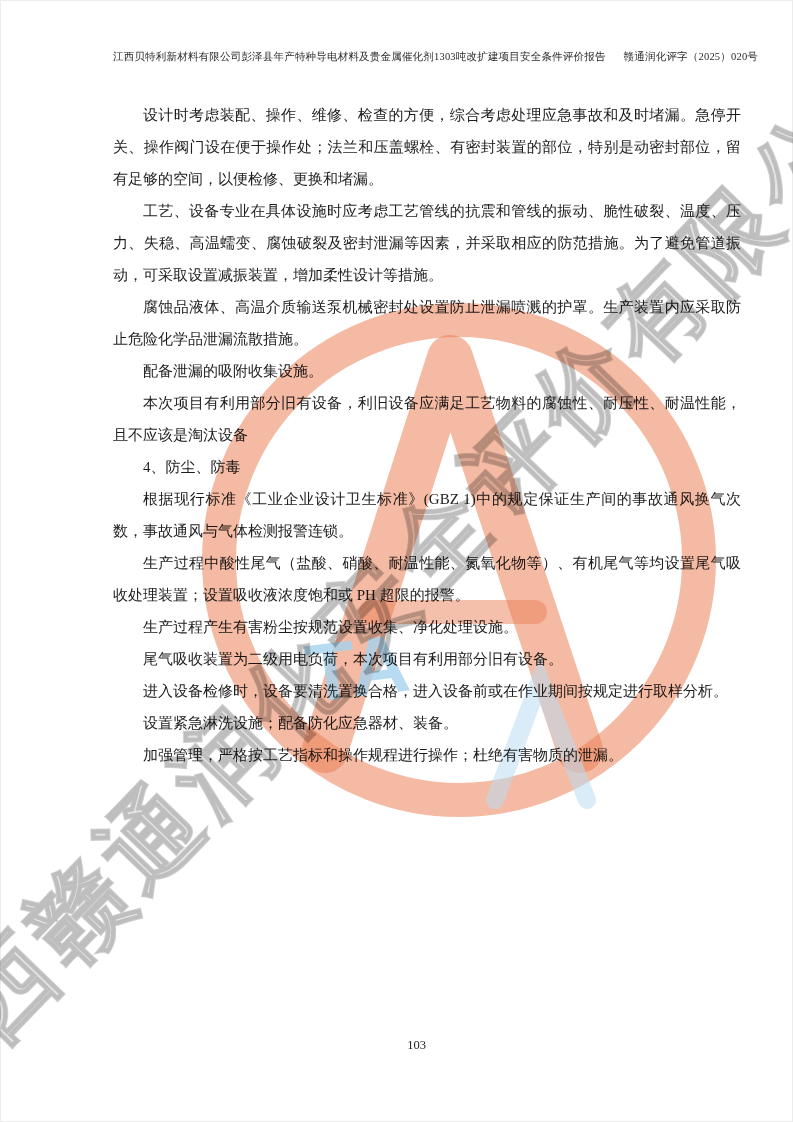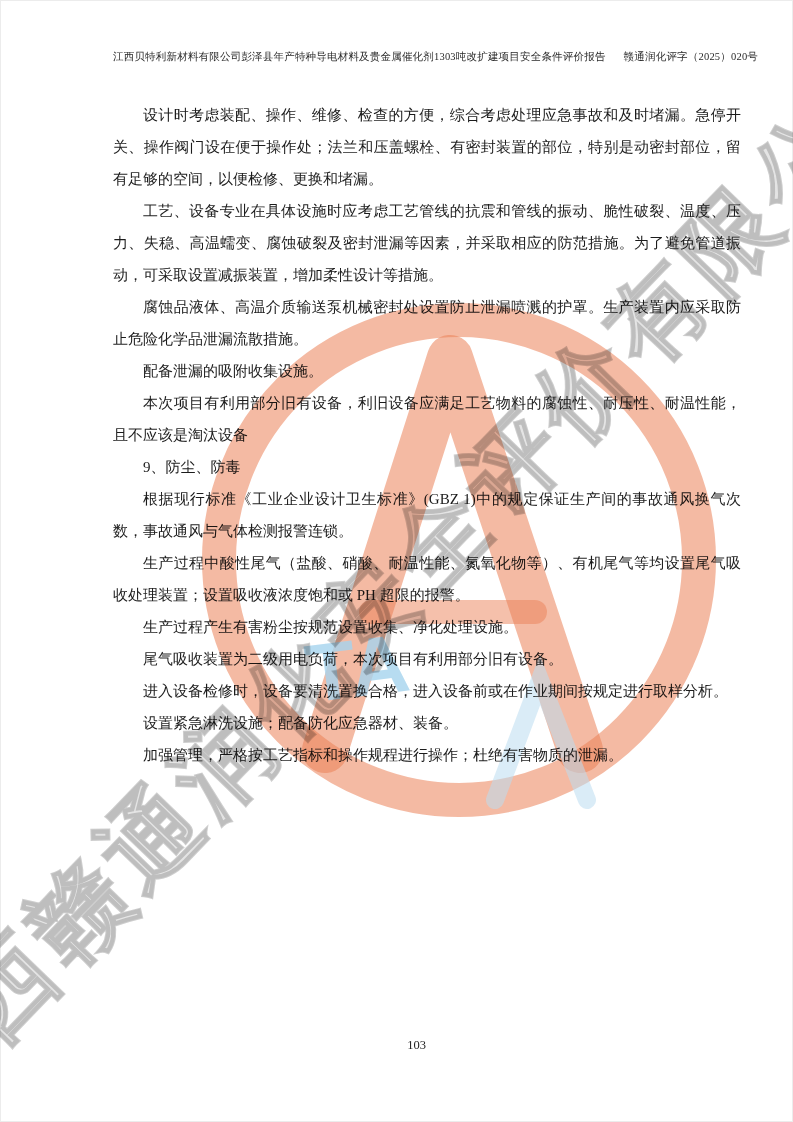--- a/index.html
+++ b/index.html
@@ -93,21 +93,21 @@
     <path d="M300,520 L345,400 L392,520" fill="none" stroke="#BCDCF0" stroke-width="18" stroke-linecap="round" opacity="0.55"></path>
     <text x="112" y="418" font-size="82" font-weight="bold" font-family="Liberation Sans, DejaVu Sans, sans-serif" fill="#A6D4EE" opacity="0.8" transform="rotate(-7 150 400)">TA</text>
   </svg>
 
   <div class="content">
     <p>设计时考虑装配、操作、维修、检查的方便，综合考虑处理应急事故和及时堵漏。急停开关、操作阀门设在便于操作处；法兰和压盖螺栓、有密封装置的部位，特别是动密封部位，留有足够的空间，以便检修、更换和堵漏。</p>
     <p>工艺、设备专业在具体设施时应考虑工艺管线的抗震和管线的振动、脆性破裂、温度、压力、失稳、高温蠕变、腐蚀破裂及密封泄漏等因素，并采取相应的防范措施。为了避免管道振动，可采取设置减振装置，增加柔性设计等措施。</p>
     <p>腐蚀品液体、高温介质输送泵机械密封处设置防止泄漏喷溅的护罩。生产装置内应采取防止危险化学品泄漏流散措施。</p>
     <p>配备泄漏的吸附收集设施。</p>
     <p>本次项目有利用部分旧有设备，利旧设备应满足工艺物料的腐蚀性、耐压性、耐温性能，且不应该是淘汰设备</p>
-    <p>9、防尘、防毒</p>
+    <p>4、防尘、防毒</p>
     <p>根据现行标准《工业企业设计卫生标准》(GBZ 1)中的规定保证生产间的事故通风换气次数，事故通风与气体检测报警连锁。</p>
     <p>生产过程中酸性尾气（盐酸、硝酸、耐温性能、氮氧化物等）、有机尾气等均设置尾气吸收处理装置；设置吸收液浓度饱和或 PH 超限的报警。</p>
     <p>生产过程产生有害粉尘按规范设置收集、净化处理设施。</p>
     <p>尾气吸收装置为二级用电负荷，本次项目有利用部分旧有设备。</p>
     <p>进入设备检修时，设备要清洗置换合格，进入设备前或在作业期间按规定进行取样分析。</p>
     <p>设置紧急淋洗设施；配备防化应急器材、装备。</p>
     <p>加强管理，严格按工艺指标和操作规程进行操作；杜绝有害物质的泄漏。</p>
   </div>
 
   <div class="footer">

